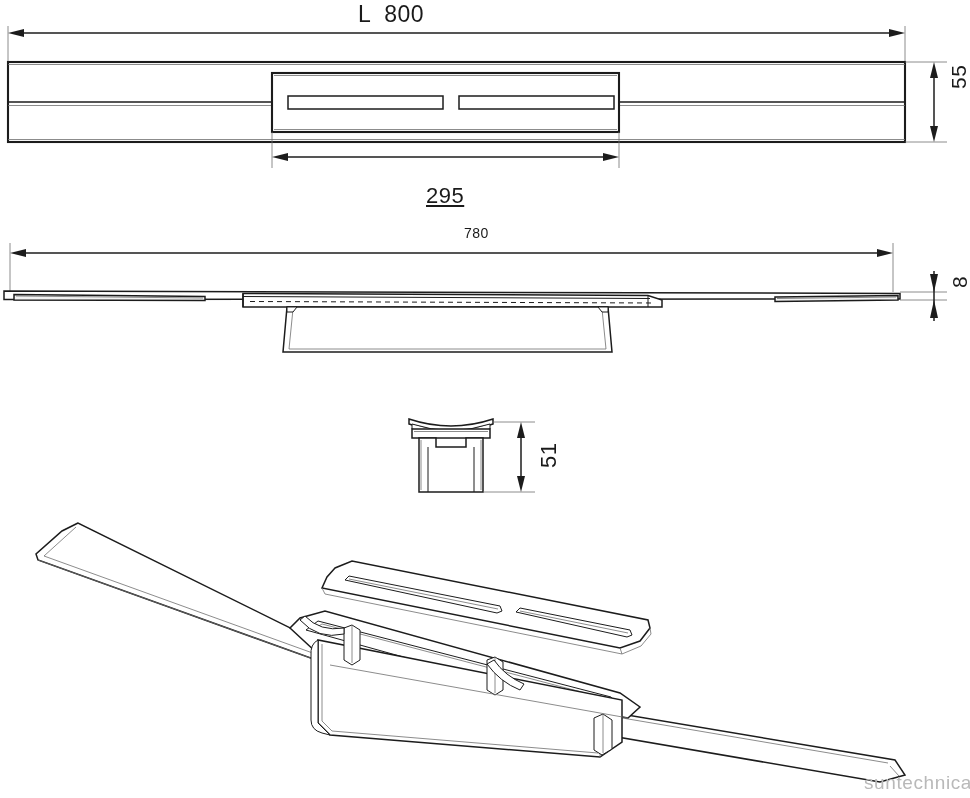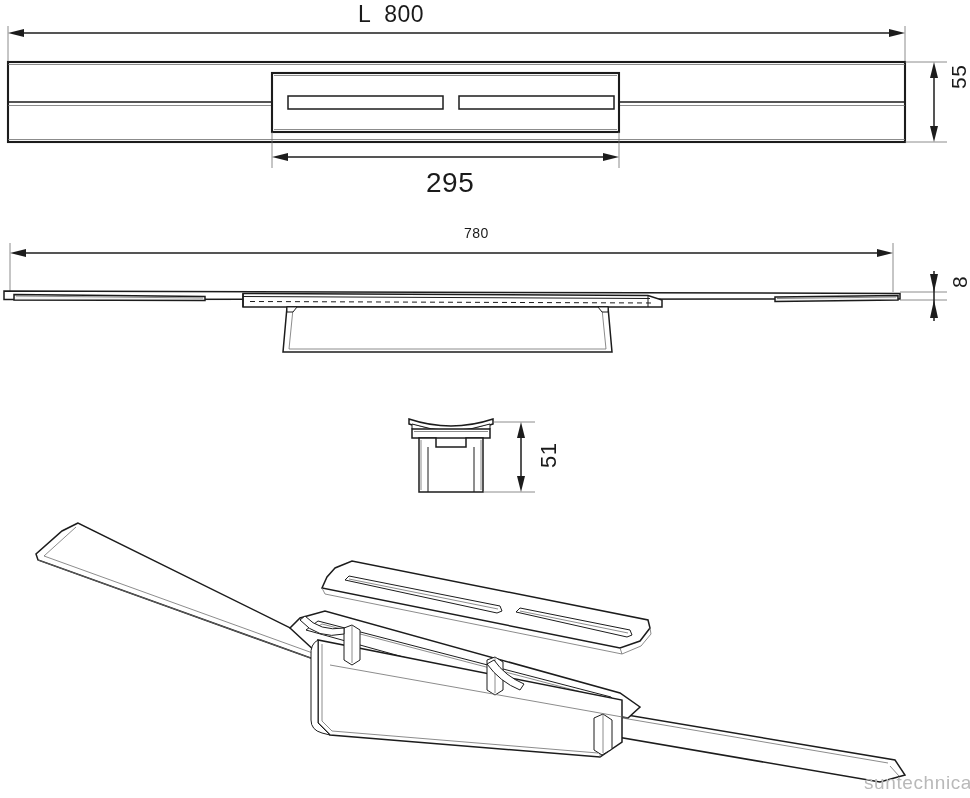--- a/index.html
+++ b/index.html
@@ -309,21 +309,21 @@
         <line class="ln hair gry" x1="520" y1="611" x2="628" y2="633"></line>
       </g>
     </g>
   </svg>
 
   <div class="dimtext" style="left:358px;top:1px;font-size:23px;">L  800</div>
 
   <div class="dimtext" style="left:947px;top:89px;font-size:21px;
               transform:rotate(-90deg);transform-origin:left top;">55</div>
 
-  <div class="dimtext" style="left:426px;top:167px;font-size:28px;">295</div>
+  <div class="dimtext" style="left:426px;top:183px;font-size:22px;text-decoration:underline;">295</div>
 
   <div class="dimtext" style="left:464px;top:225px;font-size:14px;">780</div>
 
   <div class="dimtext" style="left:948px;top:288px;font-size:21px;
               transform:rotate(-90deg);transform-origin:left top;">8</div>
 
   <div class="dimtext" style="left:536px;top:468px;font-size:22px;
               transform:rotate(-90deg);transform-origin:left top;">51</div>
 
   <div class="watermark" style="left:864px;top:772px;">suntechnica.ru</div>

